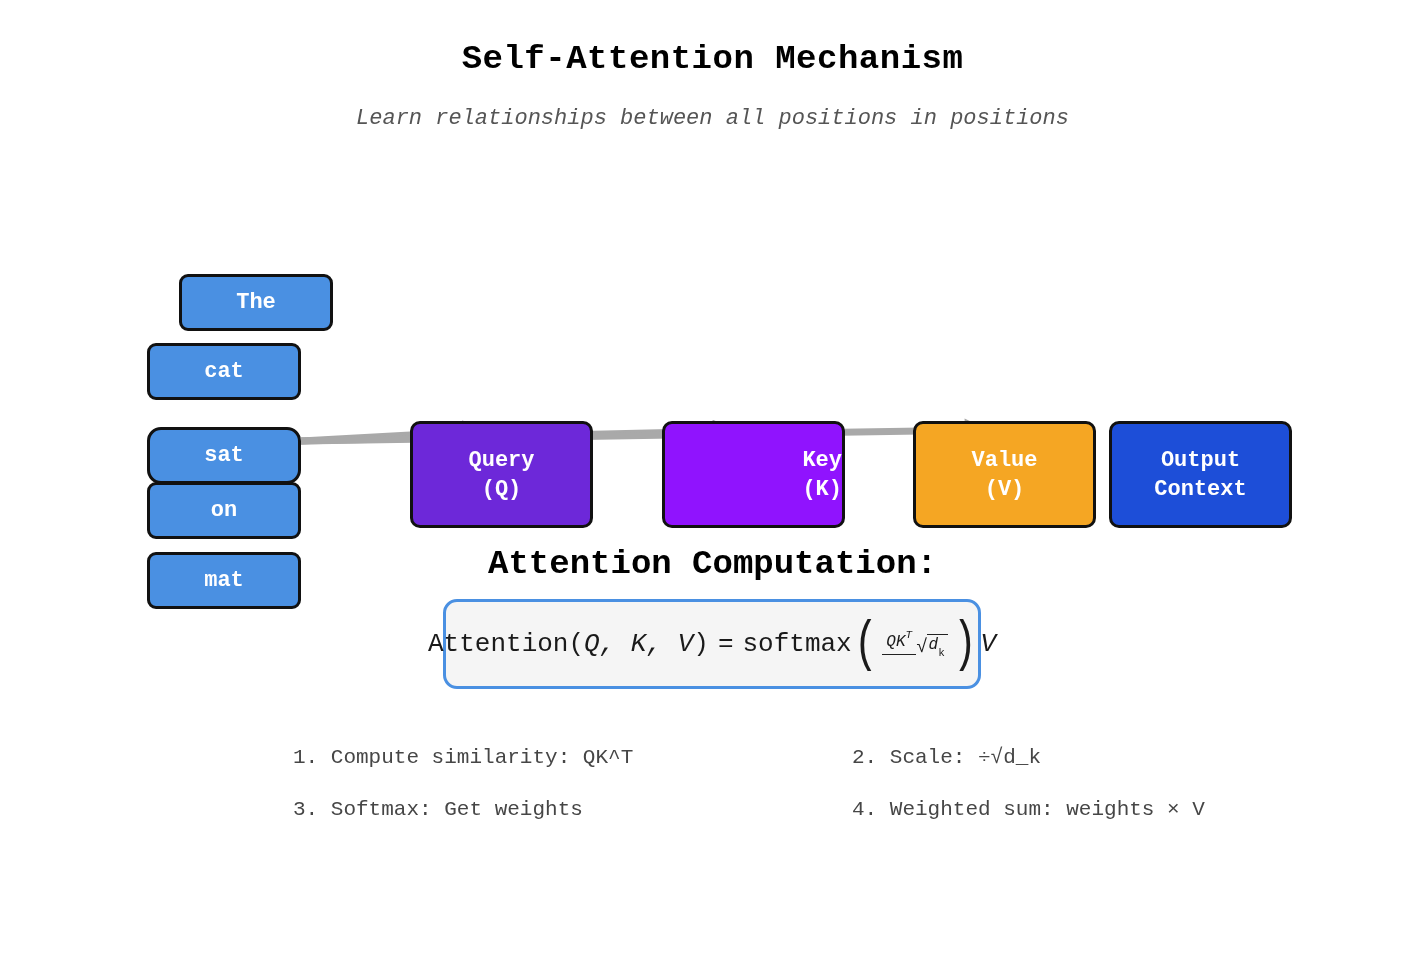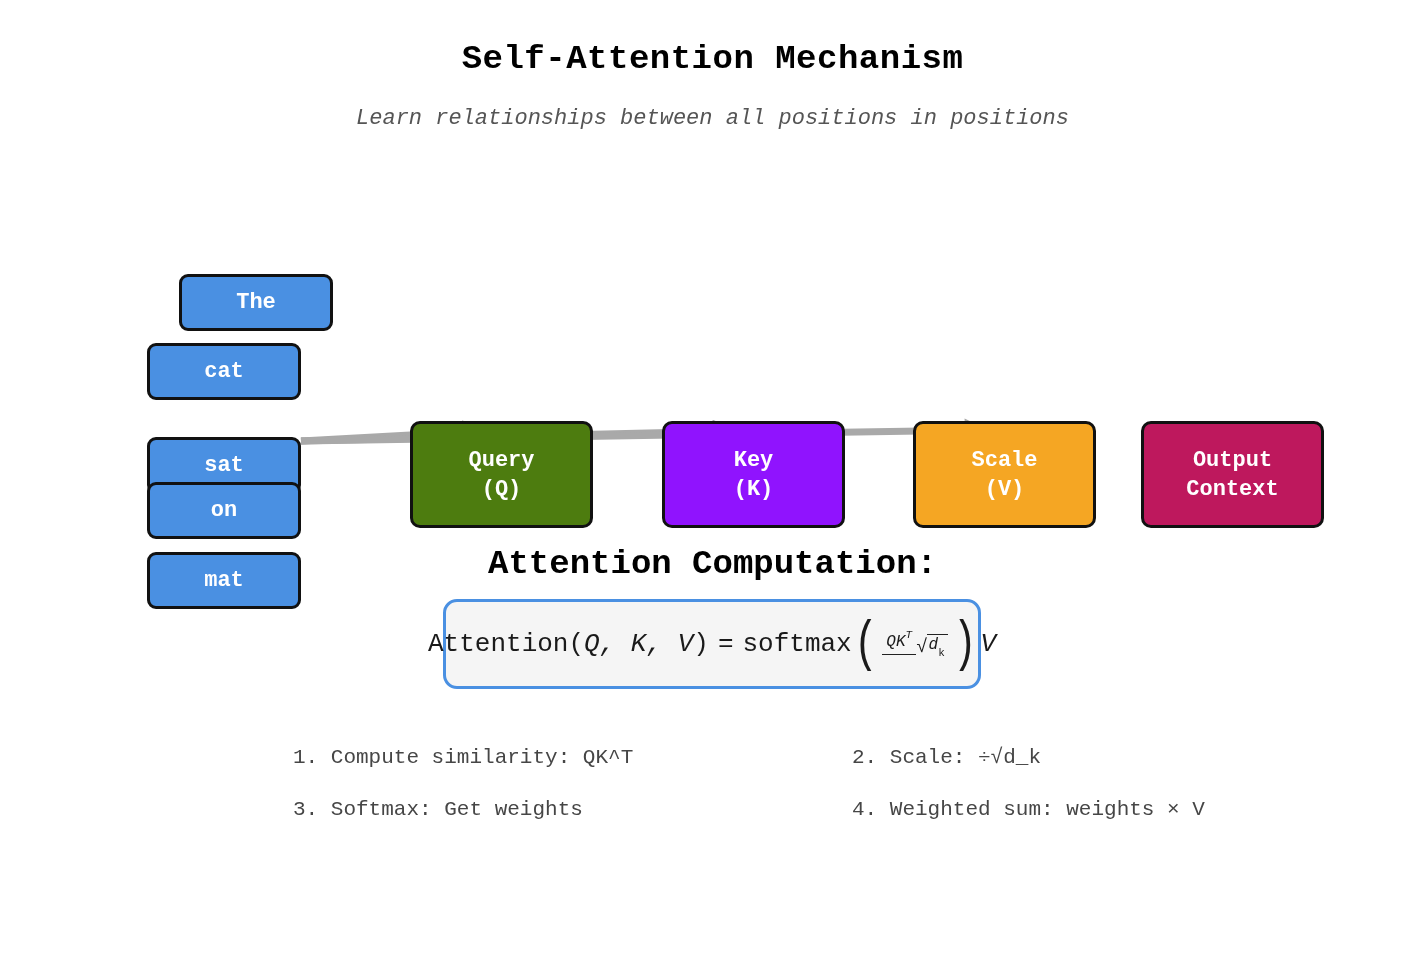--- a/index.html
+++ b/index.html
@@ -23,24 +23,24 @@
     box-sizing:border-box; display:flex; align-items:center; justify-content:center;
     color:#ffffff; font-weight:bold; font-size:22px;
   }
 
   .stage {
     position:absolute; top:421px; width:183px; height:107px;
     border:3px solid #111111; border-radius:10px; box-sizing:border-box;
     display:flex; flex-direction:column; align-items:center; justify-content:center;
     color:#ffffff; font-weight:bold; font-size:22px; line-height:29px; text-align:center;
   }
-  .stage-query  { left:410px;  background:#4d7c0f; }
-  .stage-key    { left:662px;  background:#9013FE; }
+  .stage-query  { left:410px;  background:#6d28d9; }
+  .stage-key    { left:662px;  background:#9013FE;align-items:flex-end; }
   .stage-value  { left:913px;  background:#F5A623; }
-  .stage-output { left:1109px; background:#be185d;margin-left:32px; }
+  .stage-output { left:1109px; background:#1d4ed8; }
 
   .arrows { position:absolute; left:0; top:0; pointer-events:none; }
 
   .heading {
     position:absolute; top:545px; left:0; width:100%; text-align:center;
     font-size:34px; font-weight:bold; color:#000000;
   }
 
   .formula-box {
     position:absolute; left:443px; top:599px; width:538px; height:90px;
@@ -83,21 +83,21 @@
 
   <div class="title">Self-Attention Mechanism</div>
   <div class="subtitle">Learn relationships between all positions in positions</div>
 
   <div class="token" style="top:274px;margin-left:32px;">
     <span>The</span>
   </div>
   <div class="token" style="top:343px;">
     <span>cat</span>
   </div>
-  <div class="token" style="top:437px;">
+  <div class="token" style="top:427px;border-radius:14px;">
     <span>sat</span>
   </div>
   <div class="token" style="top:482px;">
     <span>on</span>
   </div>
   <div class="token" style="top:552px;">
     <span>mat</span>
   </div>
 
   <svg class="arrows" width="1425" height="953" viewBox="0 0 1425 953">
@@ -113,21 +113,21 @@
 
   <div class="stage stage-query">
     <span>Query</span>
     <span>(Q)</span>
   </div>
   <div class="stage stage-key">
     <span>Key</span>
     <span>(K)</span>
   </div>
   <div class="stage stage-value">
-    <span>Scale</span>
+    <span>Value</span>
     <span>(V)</span>
   </div>
   <div class="stage stage-output">
     <span>Output</span>
     <span>Context</span>
   </div>
 
   <div class="heading">Attention Computation:</div>
 
   <div class="formula-box">

